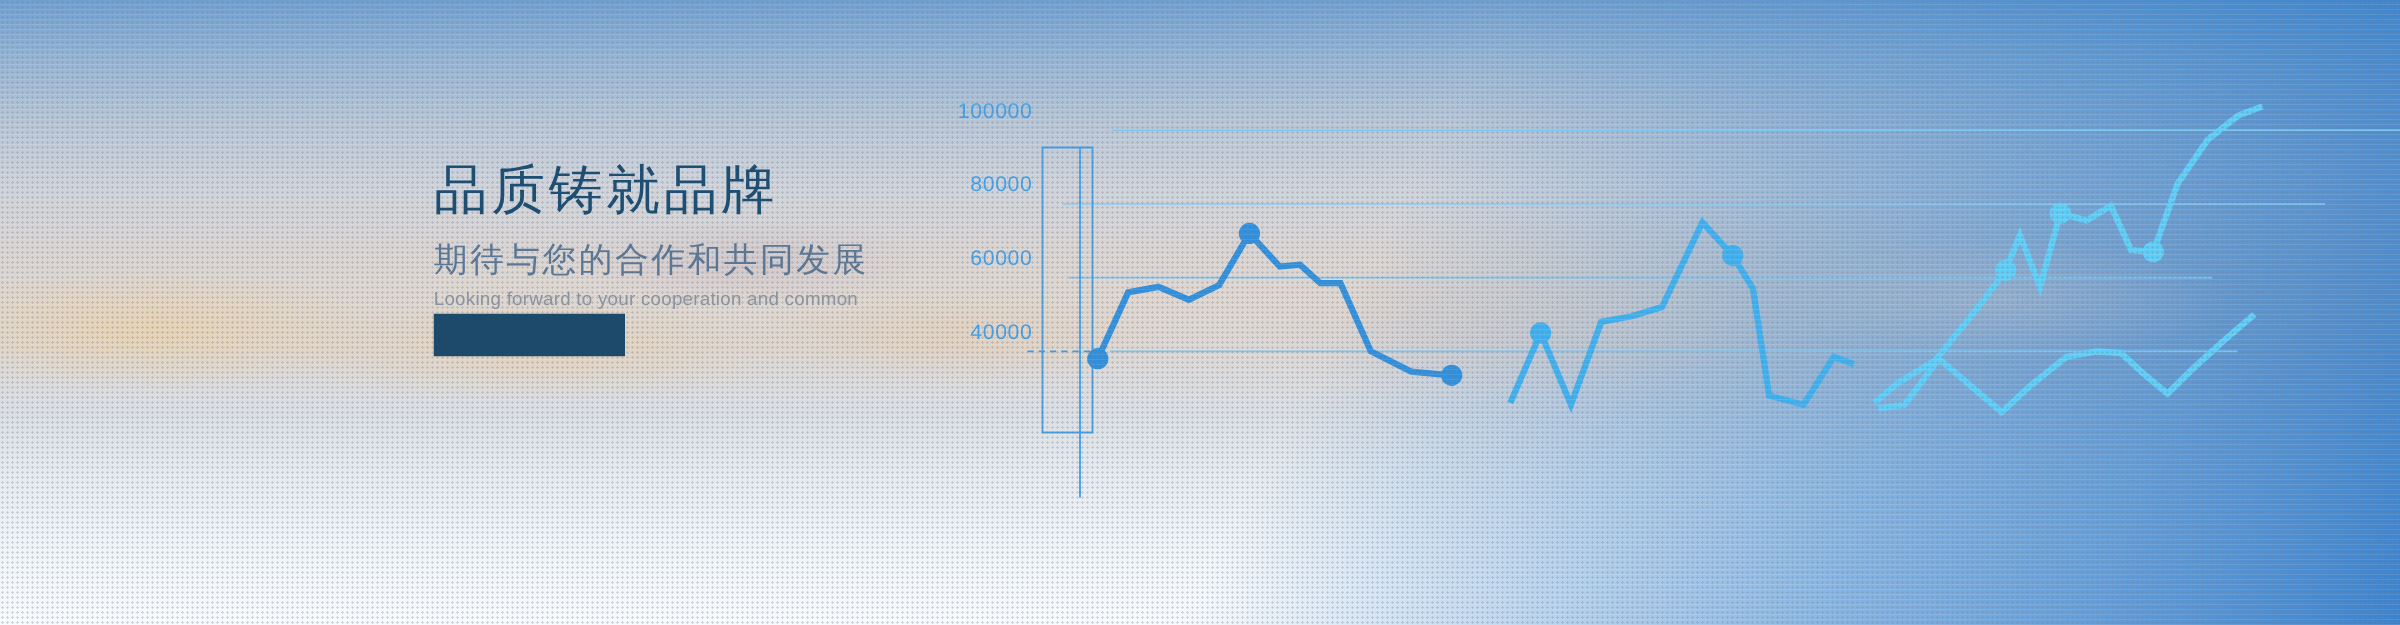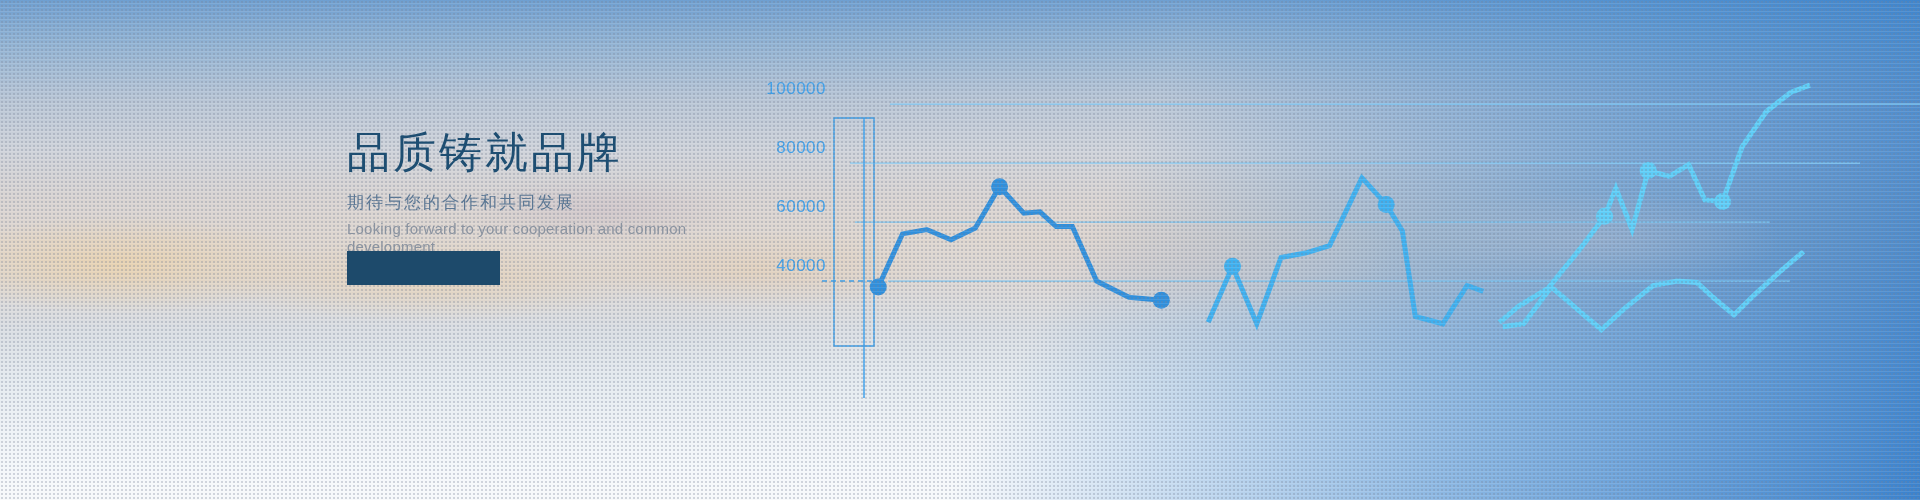--- a/index.html
+++ b/index.html
@@ -62,21 +62,21 @@
     background:repeating-linear-gradient(0deg, rgba(255,255,255,0.10) 0 1px, rgba(0,0,0,0) 1px 4px);
     pointer-events:none;
   }
   
   .copy{position:absolute;left:347px;top:128px;width:420px;}
   .title{
     font-size:43px;line-height:1.12;color:#1e4e72;
     letter-spacing:3px;font-weight:400;margin:0;
   }
   .subtitle{
-    margin:18px 0 0 0;font-size:17px;line-height:1.1;color:#5b7794;
+    margin:18px 0 0 0;font-size:27px;line-height:1.1;color:#5b7794;
     letter-spacing:2px;font-weight:300;
   }
   .subtitle-en{
     margin:7px 0 0 0;font-size:15px;line-height:1.2;color:#8a93a0;
     letter-spacing:0.2px;font-weight:400;
   }
   .cta{
     position:absolute;left:347px;top:251px;width:153px;height:34px;
     background:#1d4a6b;border:none;cursor:pointer;display:block;
     font-size:14px;color:#ffffff;

